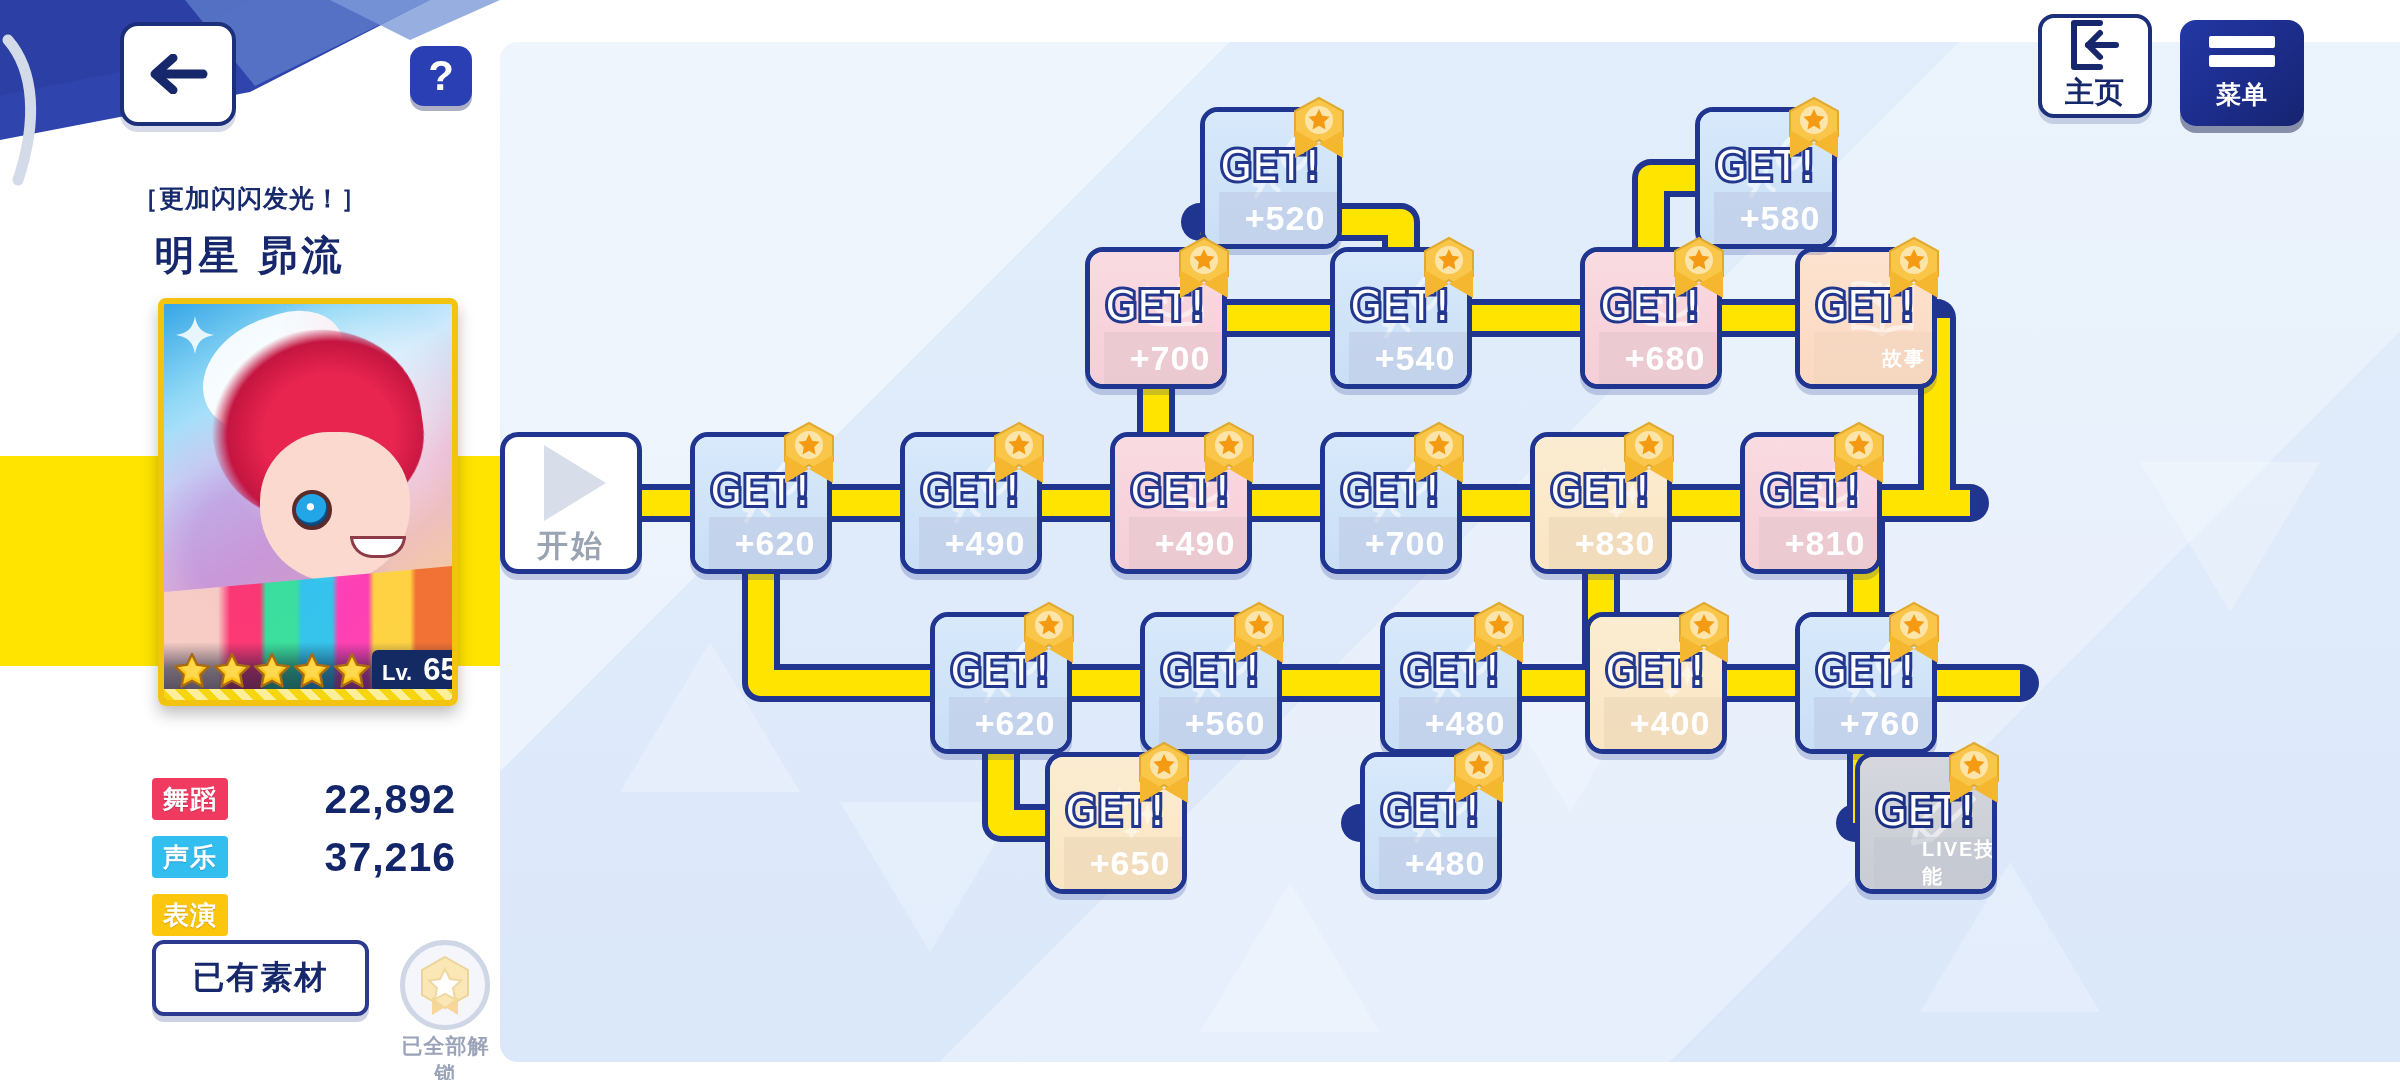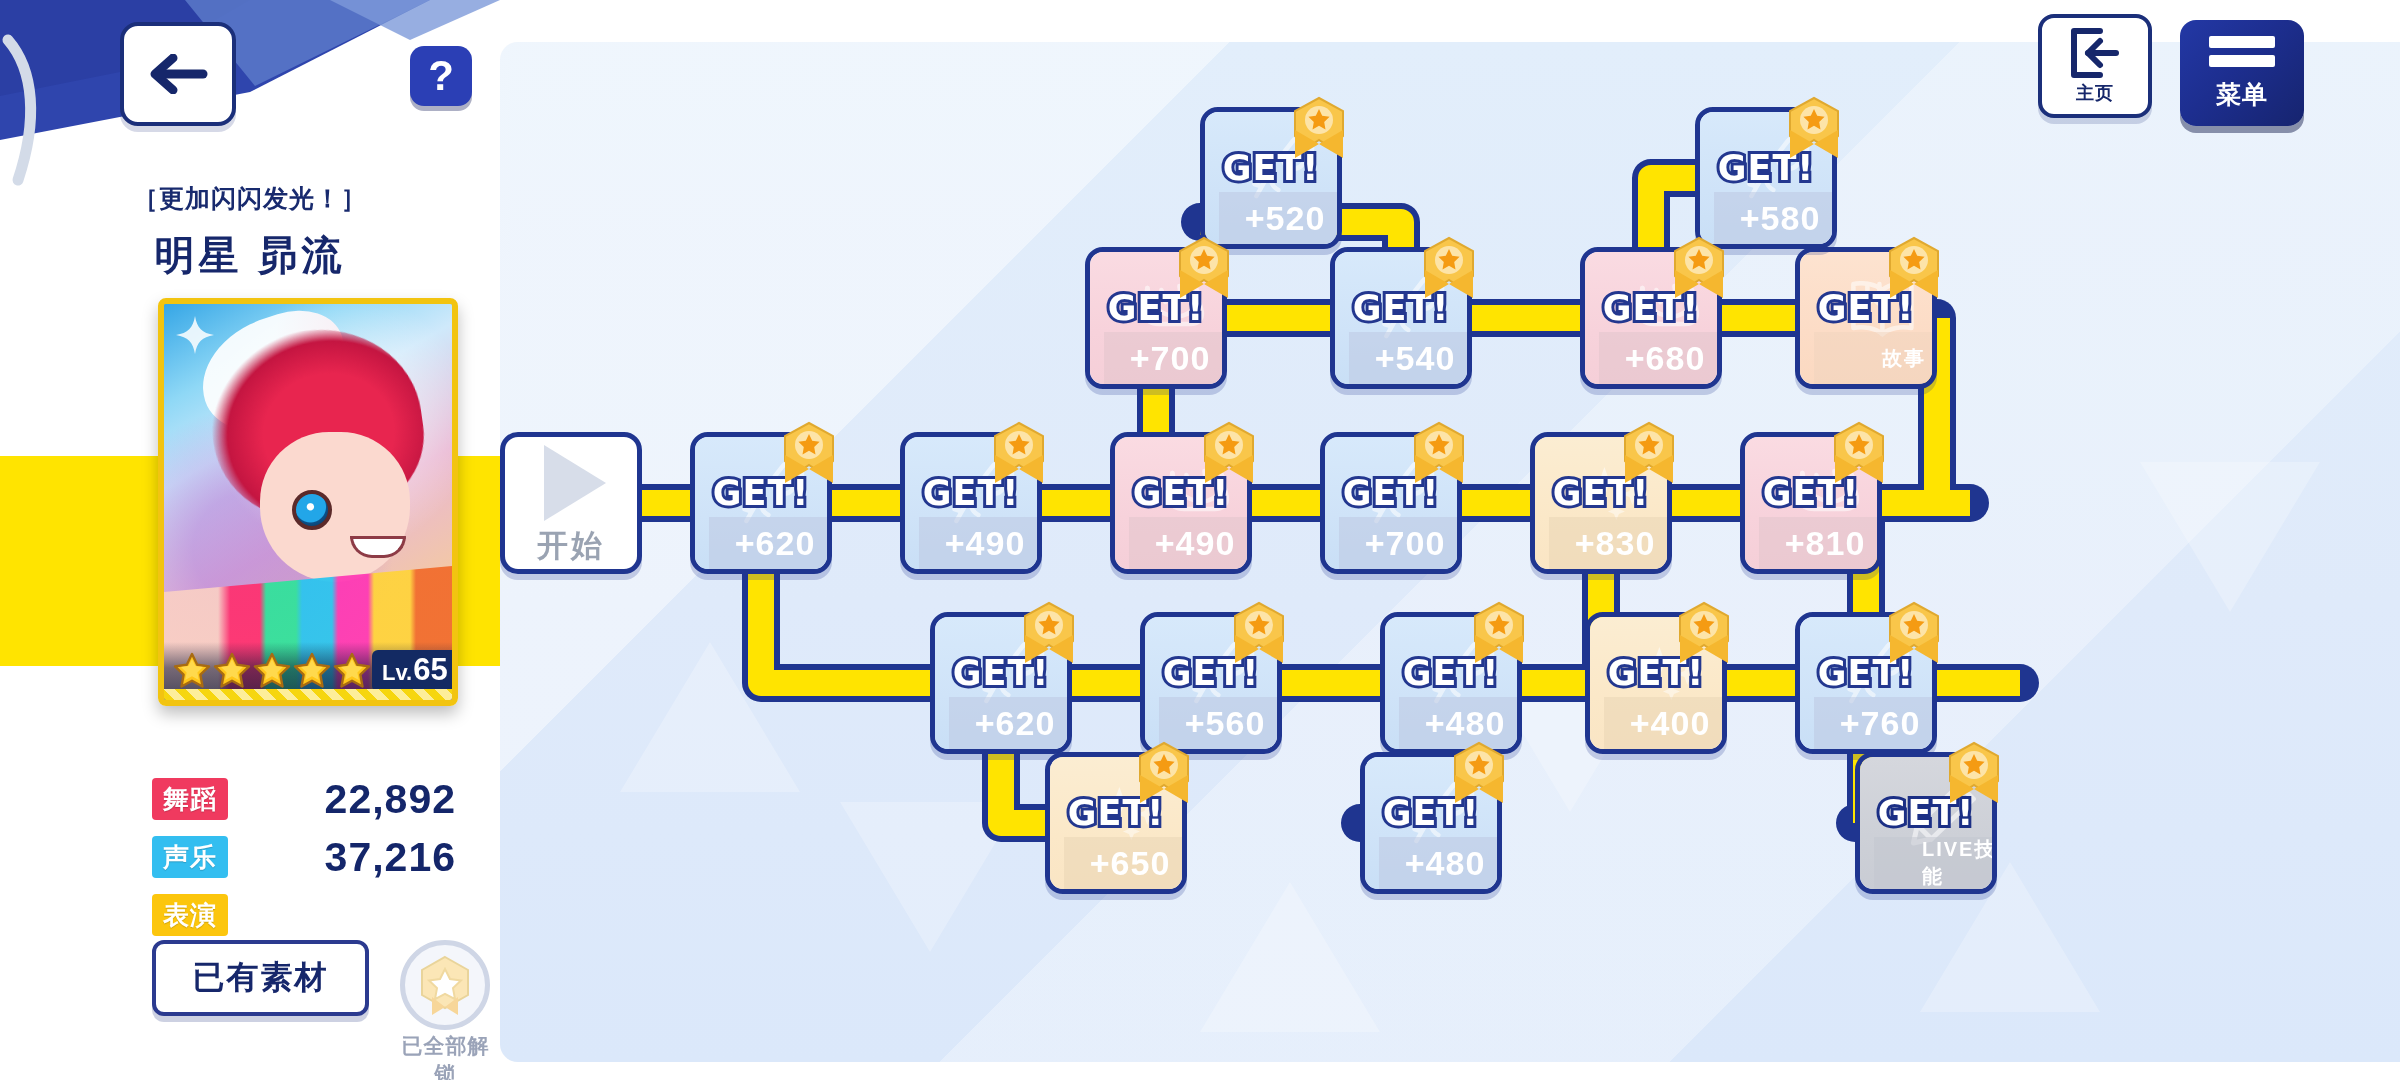--- a/index.html
+++ b/index.html
@@ -125,21 +125,21 @@
     display:flex; align-items:center; padding: 0 8px;
   }
   .stars { display:flex; gap:0px; }
   .star-g { width: 40px; height: 40px; }
   .lv-badge {
     margin-left:auto;
     background: #132a63; color:#fff;
     font-size: 31px; font-weight: bold;
     padding: 2px 10px 4px 10px;
     border-radius: 6px 0 0 6px;
-    display:flex; align-items:baseline; gap:1px;
+    display:flex; align-items:baseline; gap:11px;
   }
   .lv-badge .lv-small { font-size: 22px; }
   .card-bottom-stripe {
     position:absolute; left: 0; bottom: -1px; width: 300px; height: 12px;
     background: repeating-linear-gradient(45deg,#f6d60f 0 8px,#fdee9a 8px 16px);
   }
 
   
   .stats { position:absolute; left: 0; top: 770px; width: 500px; }
   .stat-row { display:flex; align-items:center; height: 58px; padding: 0 0 0 152px; }
@@ -207,21 +207,21 @@
     border-radius: 13px;
     overflow:hidden;
     display:flex; flex-direction:column; align-items:center; justify-content:flex-end;
   }
   .node .bgicon {
     position:absolute; left: 50%; top: 20px; transform: translateX(-30%);
     width: 82px; height: 74px; opacity:.55;
   }
   .node .gettext {
     position: relative; z-index:3;
-    font-size: 35px; font-weight: bold; line-height: 1;
+    font-size: 40px; font-weight: normal; line-height: 1;
     color: #ffffff;
     -webkit-text-stroke: 6px #23378f;
     paint-order: stroke fill;
     letter-spacing: 1px;
     margin-bottom: 6px;
     font-family: "DejaVu Sans", "Liberation Sans", sans-serif;
   }
   .node .valbar {
     position:relative; z-index:3;
     width: 100%; height: 52px;
@@ -268,21 +268,21 @@
 
   
   .home-btn {
     position:absolute; left: 2038px; top: 14px;
     width: 114px; height: 104px;
     background:#fff; border: 4px solid #1b2f7a; border-radius: 16px;
     box-shadow: 0 6px 0 rgba(27,47,122,.18);
     display:flex; flex-direction:column; align-items:center; justify-content:center;
     z-index: 30;
   }
-  .home-label { color:#16276b; font-size: 18px; font-weight:bold; margin-top:2px; letter-spacing:1px; }
+  .home-label { color:#16276b; font-size: 29px; font-weight:bold; margin-top:2px; letter-spacing:1px; }
   .menu-btn {
     position:absolute; left: 2180px; top: 20px;
     width: 124px; height: 106px;
     background: linear-gradient(135deg,#2338a5 0%,#1d2e8f 45%,#16246f 100%);
     border-radius: 16px;
     box-shadow: 0 7px 0 rgba(14,22,70,.45);
     display:flex; flex-direction:column; align-items:center; justify-content:center; gap:7px;
     z-index: 30;
   }
   .menu-bar { width: 66px; height: 12px; background:#fff; border-radius:2px; }

